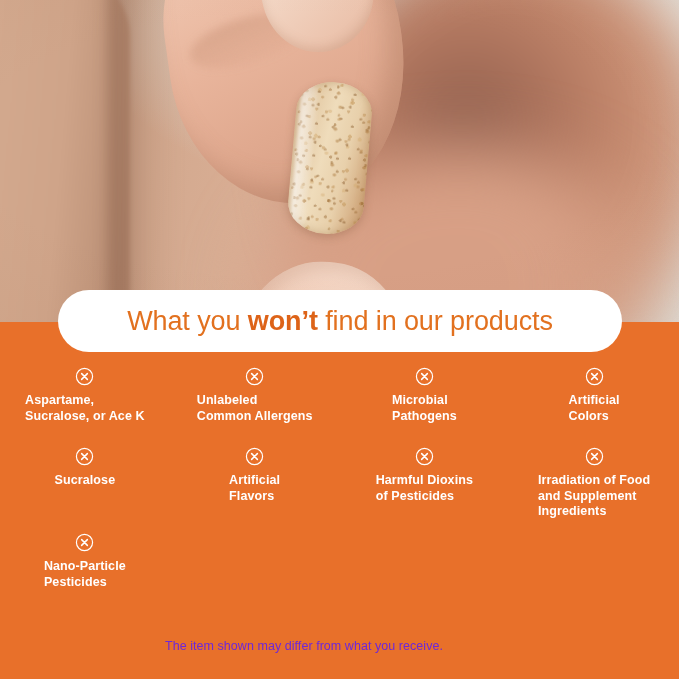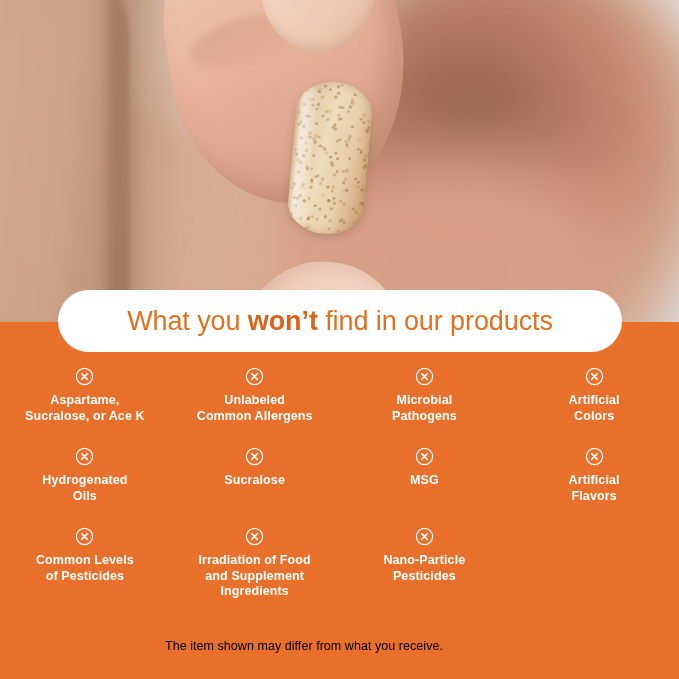--- a/index.html
+++ b/index.html
@@ -209,21 +209,20 @@
     display: grid;
     grid-template-columns: repeat(4, 1fr);
     row-gap: 0;
     z-index: 4;
   }
   .cell {
     height: 80px;
     display: flex;
     flex-direction: column;
     align-items: center;
-    text-align: center;
   }
   .cell.tall { height: 86px; }
 
   .x-icon {
     width: 19px;
     height: 19px;
     display: block;
     margin-bottom: 7px;
   }
 
@@ -236,21 +235,21 @@
     white-space: pre-line;
   }
 
   
   .disclaimer {
     position: absolute;
     left: 0; top: 639px;
     width: 608px;
     text-align: center;
     font-size: 12.5px;
-    color: #000000;
+    color: #6d28d9;
     letter-spacing: 0.05px;
   }
 </style>
 </head>
 <body>
 
 <div id="page">
 
   <div class="photo">
     <div class="photo-bg"></div>
@@ -306,51 +305,36 @@
           <path d="M8.4 8.4 L15.6 15.6 M15.6 8.4 L8.4 15.6" stroke="#ffffff" stroke-width="1.9" stroke-linecap="round" fill="none"></path>
         </svg>
         <div class="cell-label">Artificial
 Colors</div>
       </div>
       <div class="cell">
         <svg class="x-icon" viewBox="0 0 24 24">
           <circle cx="12" cy="12" r="10.2" fill="none" stroke="#ffffff" stroke-width="1.5"></circle>
           <path d="M8.4 8.4 L15.6 15.6 M15.6 8.4 L8.4 15.6" stroke="#ffffff" stroke-width="1.9" stroke-linecap="round" fill="none"></path>
         </svg>
-        <div class="cell-label">Hydrogenated
-Oils</div>
-      </div>
-      <div class="cell">
-        <svg class="x-icon" viewBox="0 0 24 24">
-          <circle cx="12" cy="12" r="10.2" fill="none" stroke="#ffffff" stroke-width="1.5"></circle>
-          <path d="M8.4 8.4 L15.6 15.6 M15.6 8.4 L8.4 15.6" stroke="#ffffff" stroke-width="1.9" stroke-linecap="round" fill="none"></path>
-        </svg>
         <div class="cell-label">Sucralose</div>
-      </div>
-      <div class="cell">
-        <svg class="x-icon" viewBox="0 0 24 24">
-          <circle cx="12" cy="12" r="10.2" fill="none" stroke="#ffffff" stroke-width="1.5"></circle>
-          <path d="M8.4 8.4 L15.6 15.6 M15.6 8.4 L8.4 15.6" stroke="#ffffff" stroke-width="1.9" stroke-linecap="round" fill="none"></path>
-        </svg>
-        <div class="cell-label">MSG</div>
       </div>
       <div class="cell">
         <svg class="x-icon" viewBox="0 0 24 24">
           <circle cx="12" cy="12" r="10.2" fill="none" stroke="#ffffff" stroke-width="1.5"></circle>
           <path d="M8.4 8.4 L15.6 15.6 M15.6 8.4 L8.4 15.6" stroke="#ffffff" stroke-width="1.9" stroke-linecap="round" fill="none"></path>
         </svg>
         <div class="cell-label">Artificial
 Flavors</div>
       </div>
       <div class="cell tall">
         <svg class="x-icon" viewBox="0 0 24 24">
           <circle cx="12" cy="12" r="10.2" fill="none" stroke="#ffffff" stroke-width="1.5"></circle>
           <path d="M8.4 8.4 L15.6 15.6 M15.6 8.4 L8.4 15.6" stroke="#ffffff" stroke-width="1.9" stroke-linecap="round" fill="none"></path>
         </svg>
-        <div class="cell-label">Common Levels
+        <div class="cell-label">Harmful Dioxins
 of Pesticides</div>
       </div>
       <div class="cell tall">
         <svg class="x-icon" viewBox="0 0 24 24">
           <circle cx="12" cy="12" r="10.2" fill="none" stroke="#ffffff" stroke-width="1.5"></circle>
           <path d="M8.4 8.4 L15.6 15.6 M15.6 8.4 L8.4 15.6" stroke="#ffffff" stroke-width="1.9" stroke-linecap="round" fill="none"></path>
         </svg>
         <div class="cell-label">Irradiation of Food
 and Supplement
 Ingredients</div>

